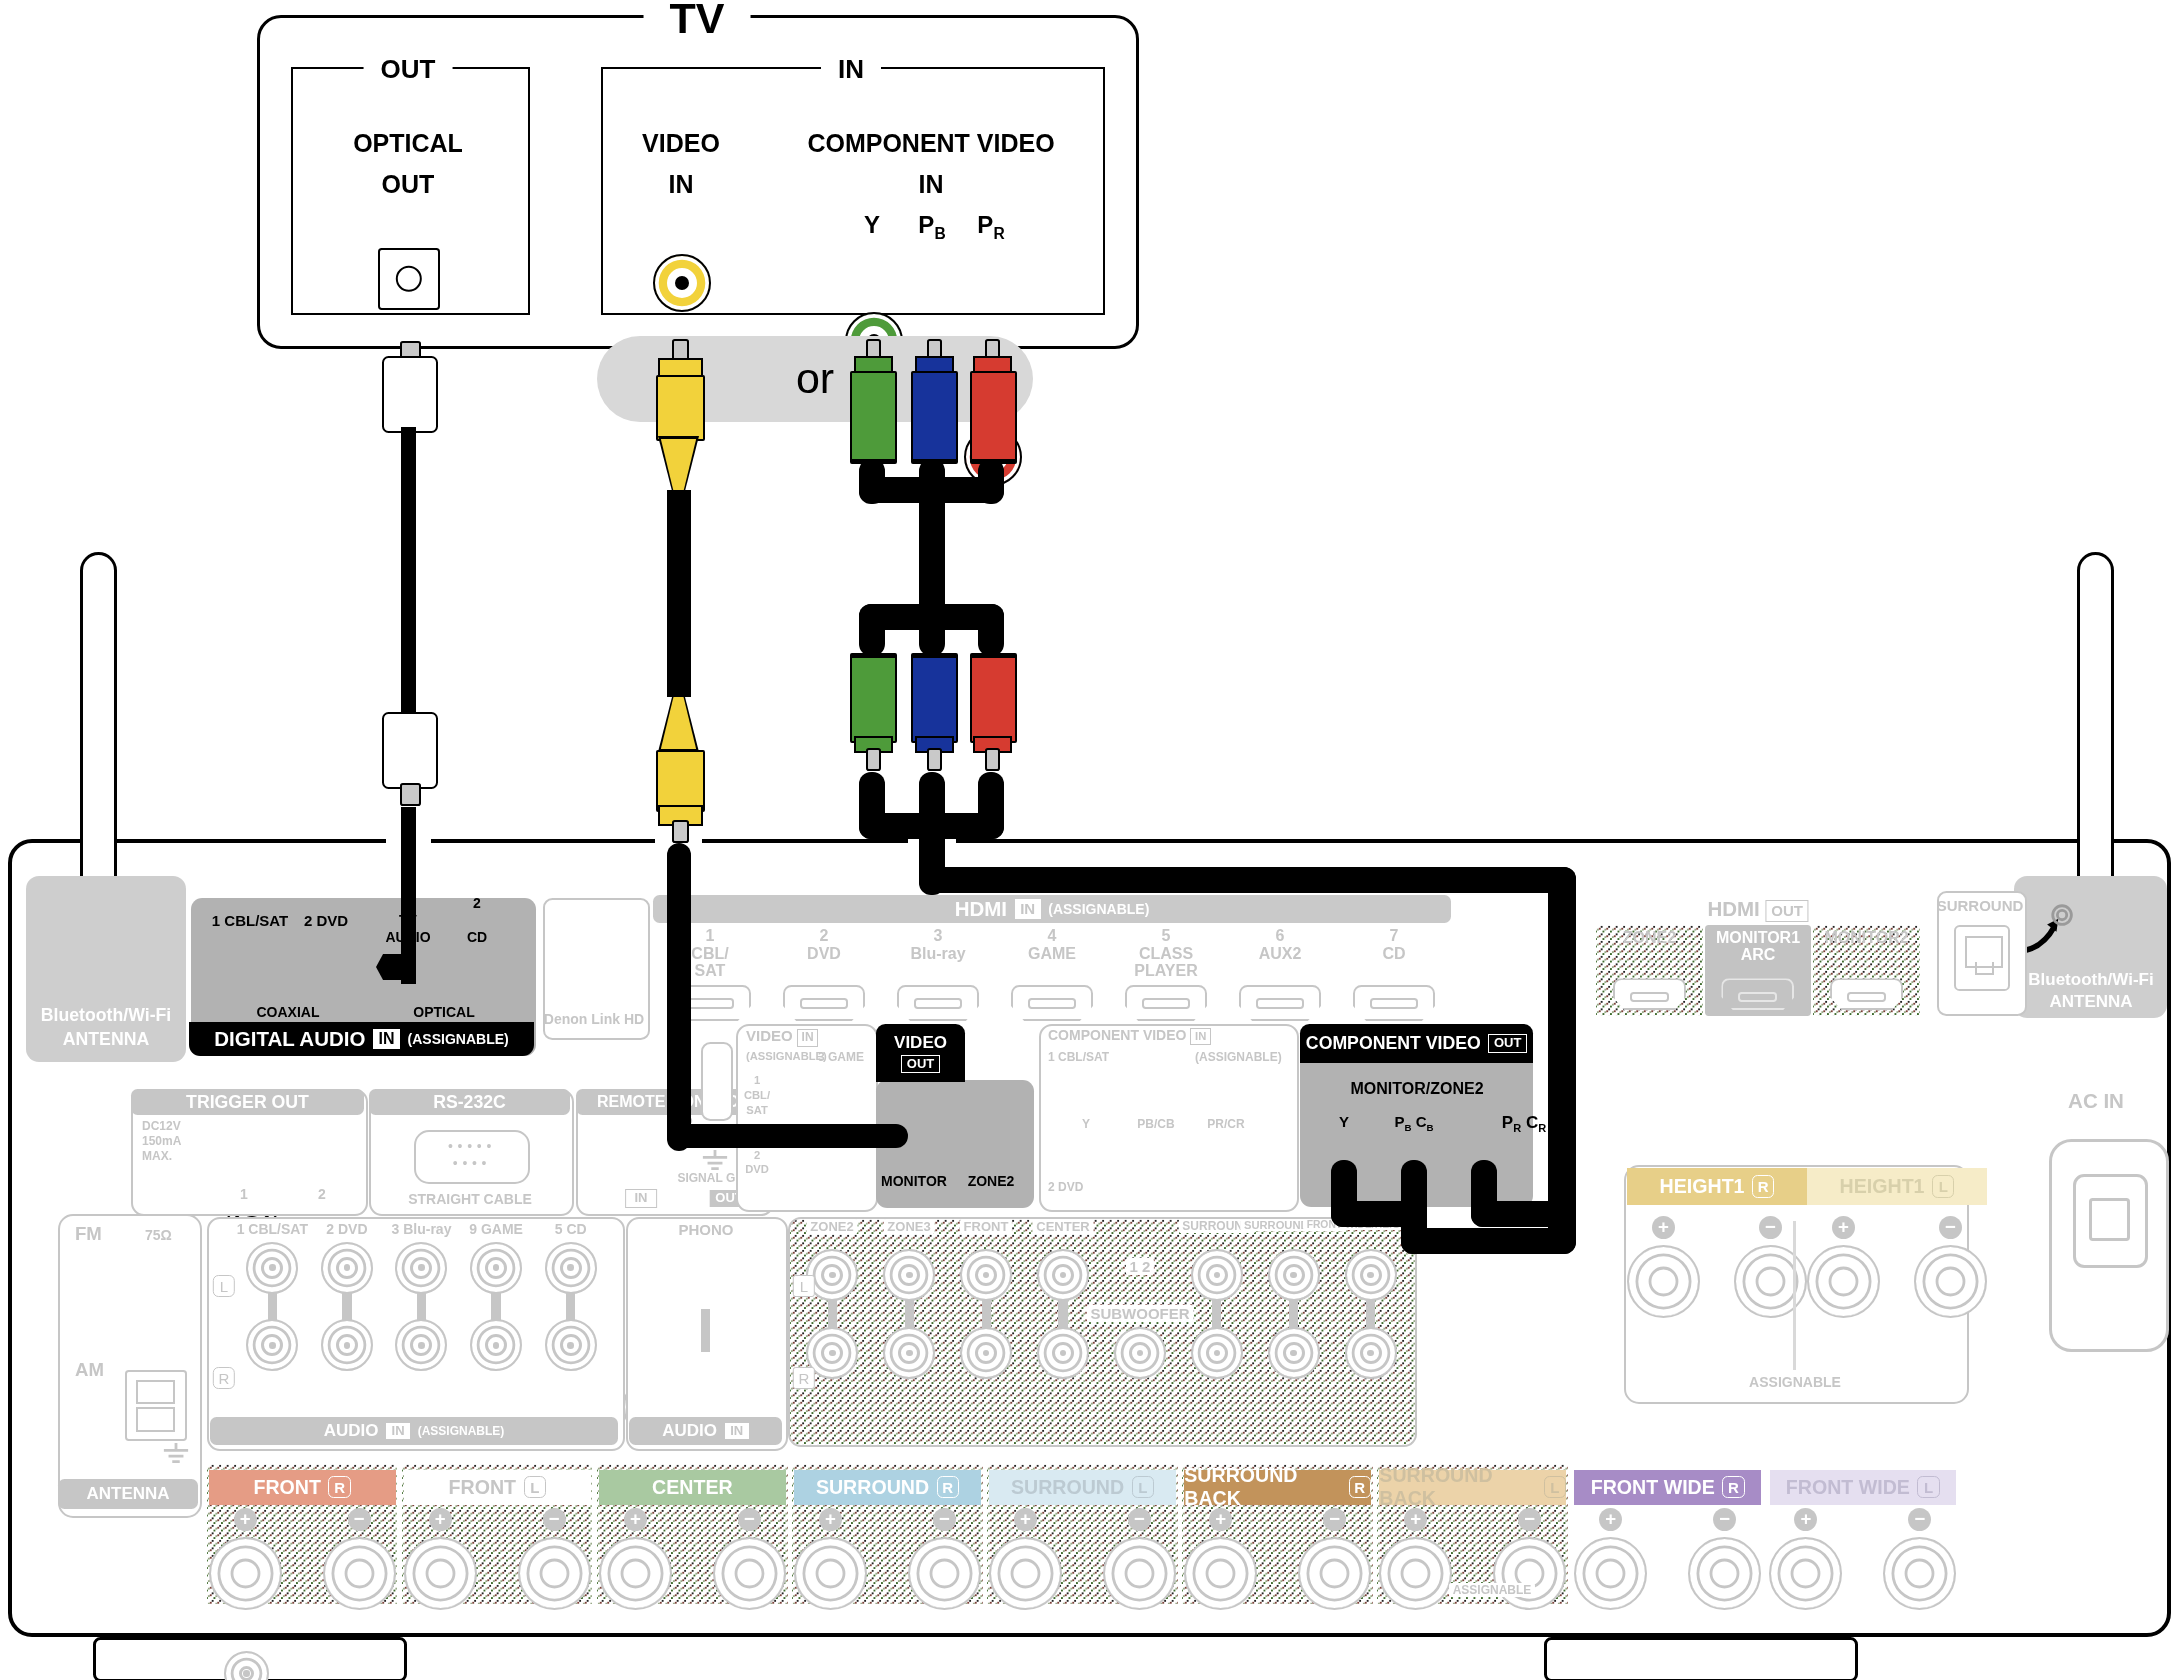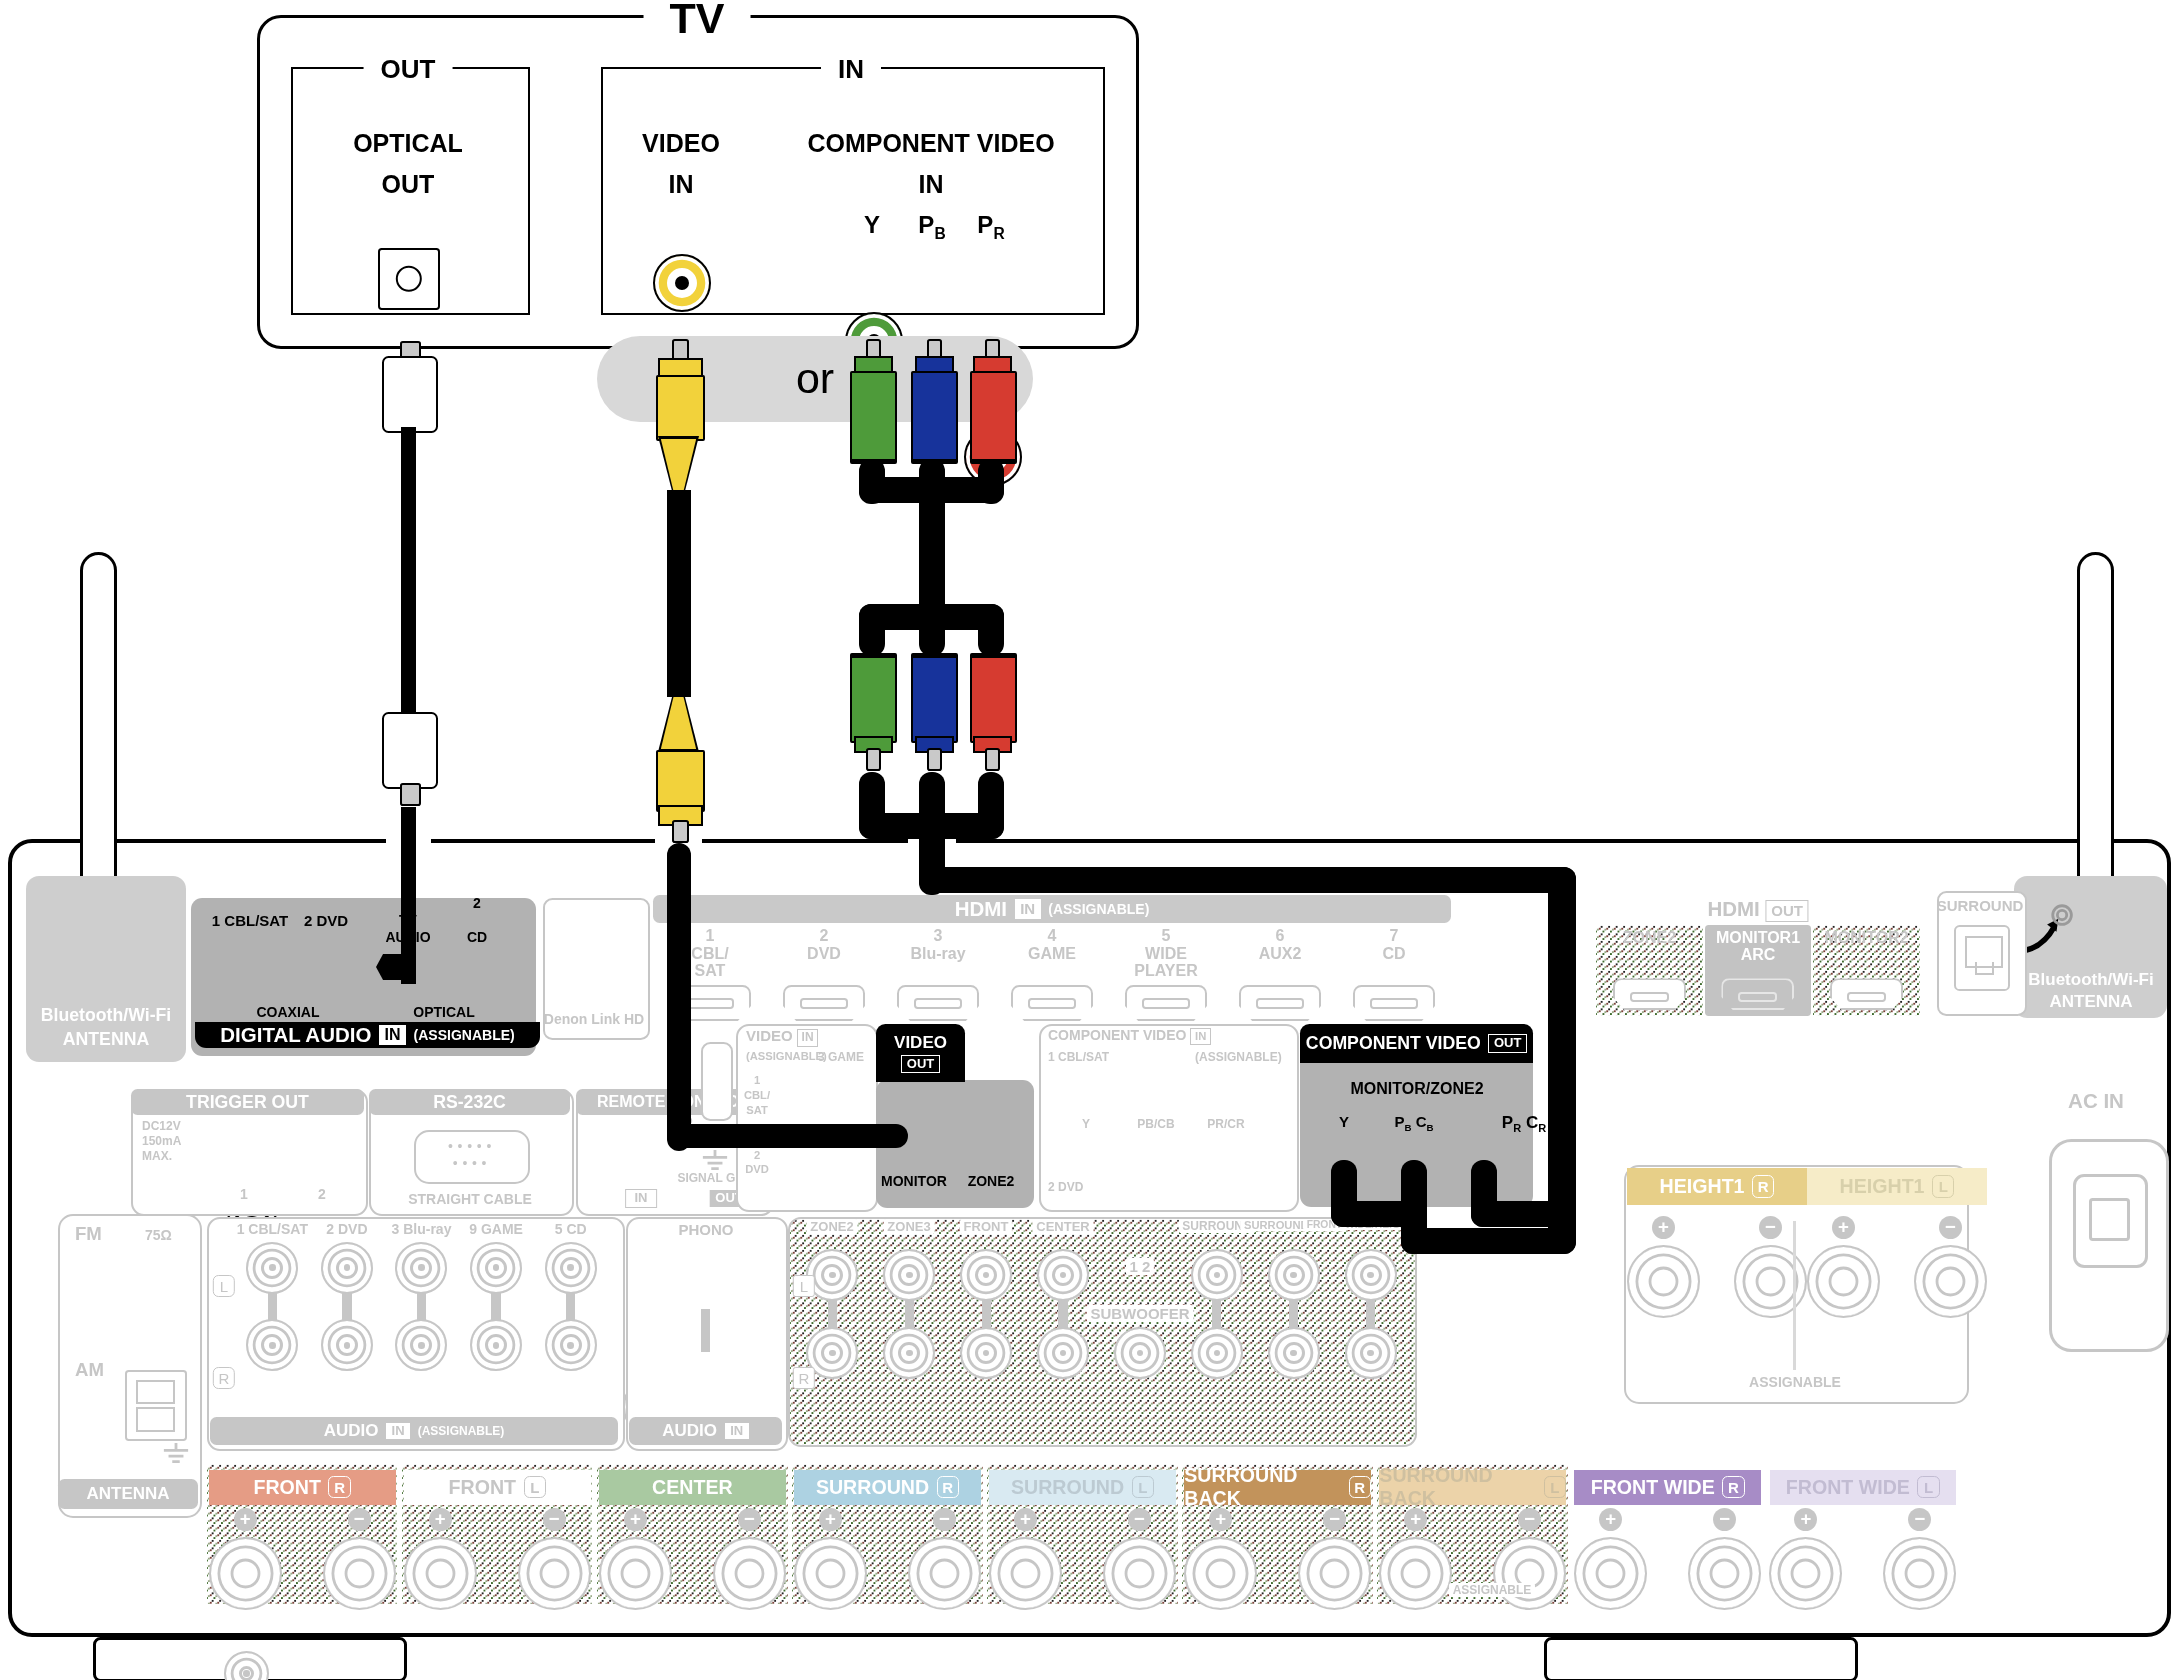--- a/index.html
+++ b/index.html
@@ -164,21 +164,21 @@
   <div class="p kjack" style="left:225px;top:946px;width:50px;height:50px"></div>
   <div class="p kjack" style="left:301px;top:946px;width:50px;height:50px"></div>
   <div class="p tos" style="left:382px;top:954px;width:52px;height:52px;border-radius:4.7px"></div>
   <div class="p tos" style="left:451px;top:954px;width:52px;height:52px;border-radius:4.7px">
       <div class="toshex">
         <i></i>
       </div>
     </div>
   <div class="p t cx" style="left:288px;top:1004px;font-size:14px">COAXIAL</div>
   <div class="p t cx" style="left:444px;top:1004px;font-size:14px">OPTICAL</div>
-  <div class="p blackbar" style="left:195px;top:1022px;width:345px;height:26px;border-radius:0 0 11.2px 11.2px;font-size:20.5px">
+  <div class="p blackbar" style="left:189px;top:1022px;width:345px;height:34px;border-radius:0 0 11.2px 11.2px;font-size:20.5px">
     <span>DIGITAL AUDIO</span>
     <span class="tagsolid" style="font-size:16px">IN</span>
     <span style="font-size:14px">(ASSIGNABLE)</span>
   </div>
 
   <div class="p dbox" style="left:543px;top:898px;width:103px;height:138px;border-radius:9.3px"></div>
   <div class="p rca" style="left:564px;top:923px;width:60px;height:60px"></div>
   <div class="p t dimt cx" style="left:594px;top:1011px;font-size:14px">Denon Link HD</div>
 
   <div class="p bar" style="left:653px;top:895px;width:798px;height:28px;background:#c9c9c9;font-size:20.5px">
@@ -217,21 +217,21 @@
         <div class="hlab">
           <div>4</div>
           <div>GAME</div>
         </div>
         <div class="hg"></div>
       </div>
 
       <div class="hicol">
         <div class="hlab">
           <div>5</div>
-          <div>WIDE</div>
+          <div>CLASS</div>
           <div>PLAYER</div>
         </div>
         <div class="hg"></div>
       </div>
 
       <div class="hicol">
         <div class="hlab">
           <div>6</div>
           <div>AUX2</div>
         </div>

